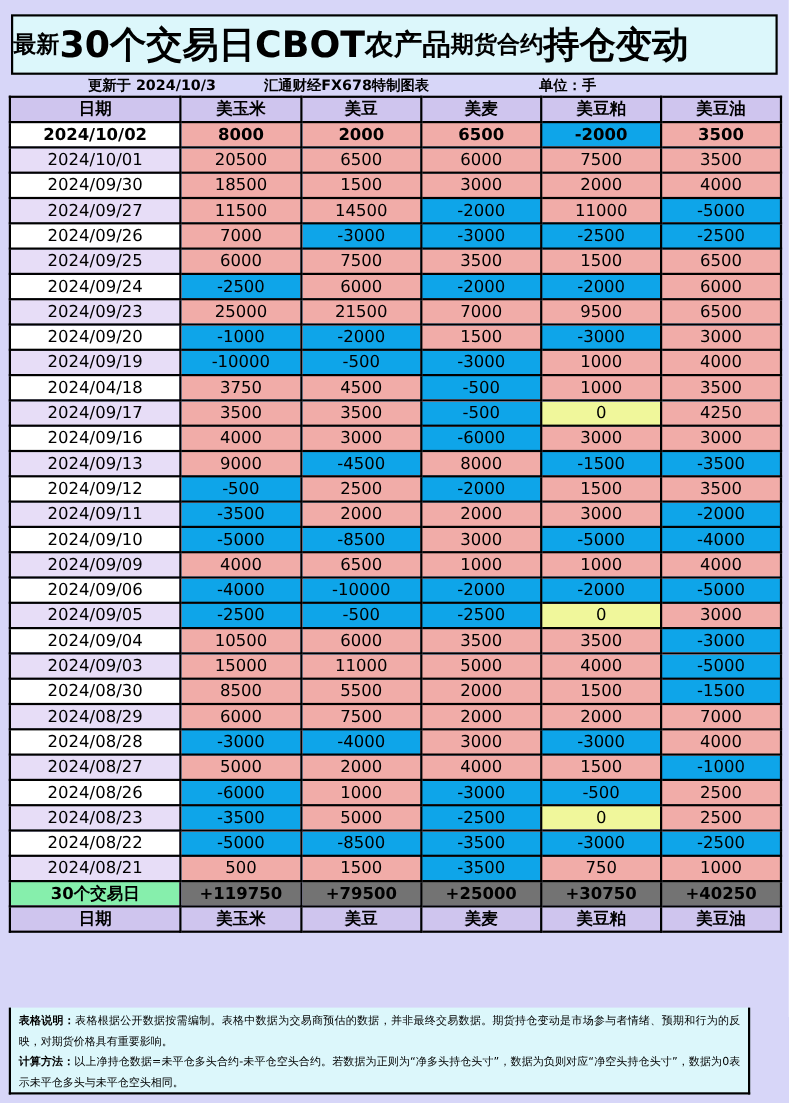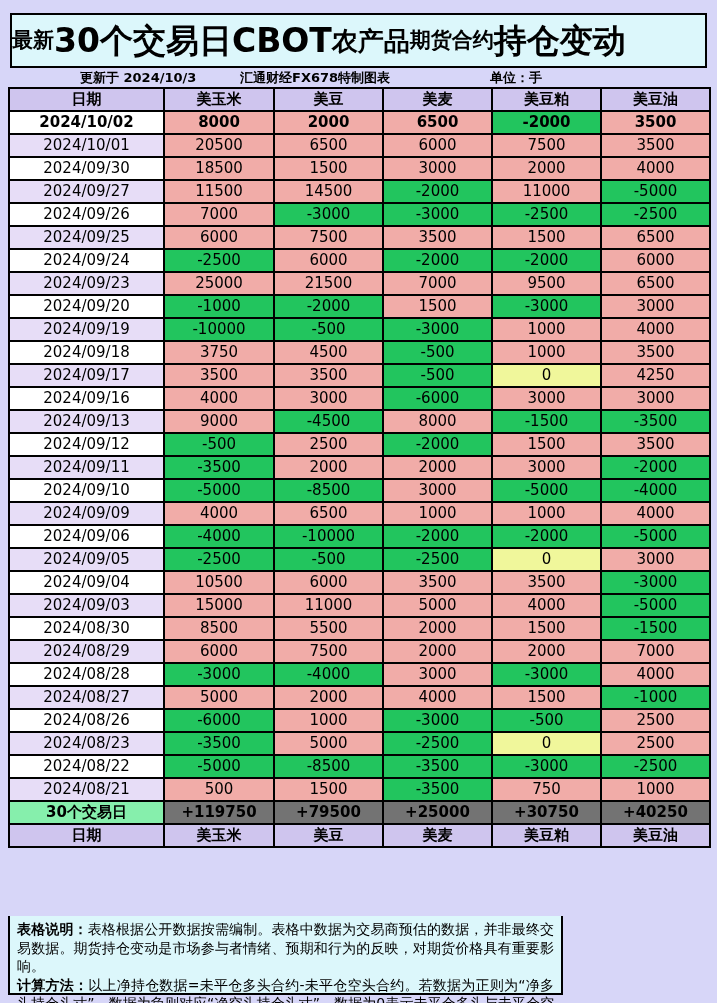--- a/index.html
+++ b/index.html
@@ -33,30 +33,30 @@
   }
   table.grid td{
     border:2px solid #000;text-align:center;vertical-align:middle;
     height:21px;padding:0;font-size:15px;line-height:1;overflow:hidden;
   }
   td.hdr{background:#CFC5EE;font-weight:bold;font-size:16px;}
   td.foot{font-size:17px;}
   td.wht{background:#FFFFFF;margin-left:36px;}
   td.alt{background:#E7DDF7;}
   td.pos{background:#F1ACA8;}
-  td.neg{background:#22c55e;}
+  td.neg{background:#0ea5e9;}
   td.zero{background:#F0F79B;}
   td.b{font-weight:bold;font-size:16px;}
   td.sum-label{background:#86efac;font-weight:bold;font-size:19px;height:25px;}
   td.sum-val{background:#737373;font-weight:bold;font-size:20px;height:25px;}
   .notes-box{
-    position:absolute;left:8px;top:916px;width:555px;height:79px;
+    position:absolute;left:8px;top:916px;width:674px;height:79px;
     background:#DCF7FB;border:2px solid #000;border-top:none;
     box-sizing:border-box;padding:4px 7px 0 7px;
-    font-size:14px;line-height:18.5px;text-align:justify;
+    font-size:10px;line-height:18.5px;text-align:justify;
   }
   .notes-box p{margin:0;}
   .note-label{font-weight:bold;}
 </style>
 </head>
 <body>
 
 <div class="page">
 
   <div class="title-box">
@@ -165,21 +165,21 @@
         </tr>
         <tr>
           <td class="date alt">2024/09/19</td>
           <td class="neg">-10000</td>
           <td class="neg">-500</td>
           <td class="neg">-3000</td>
           <td class="pos">1000</td>
           <td class="pos">4000</td>
         </tr>
         <tr>
-          <td class="date wht">2024/09/18</td>
+          <td class="date wht">2024/04/18</td>
           <td class="pos">3750</td>
           <td class="pos">4500</td>
           <td class="neg">-500</td>
           <td class="pos">1000</td>
           <td class="pos">3500</td>
         </tr>
         <tr>
           <td class="date alt">2024/09/17</td>
           <td class="pos">3500</td>
           <td class="pos">3500</td>

